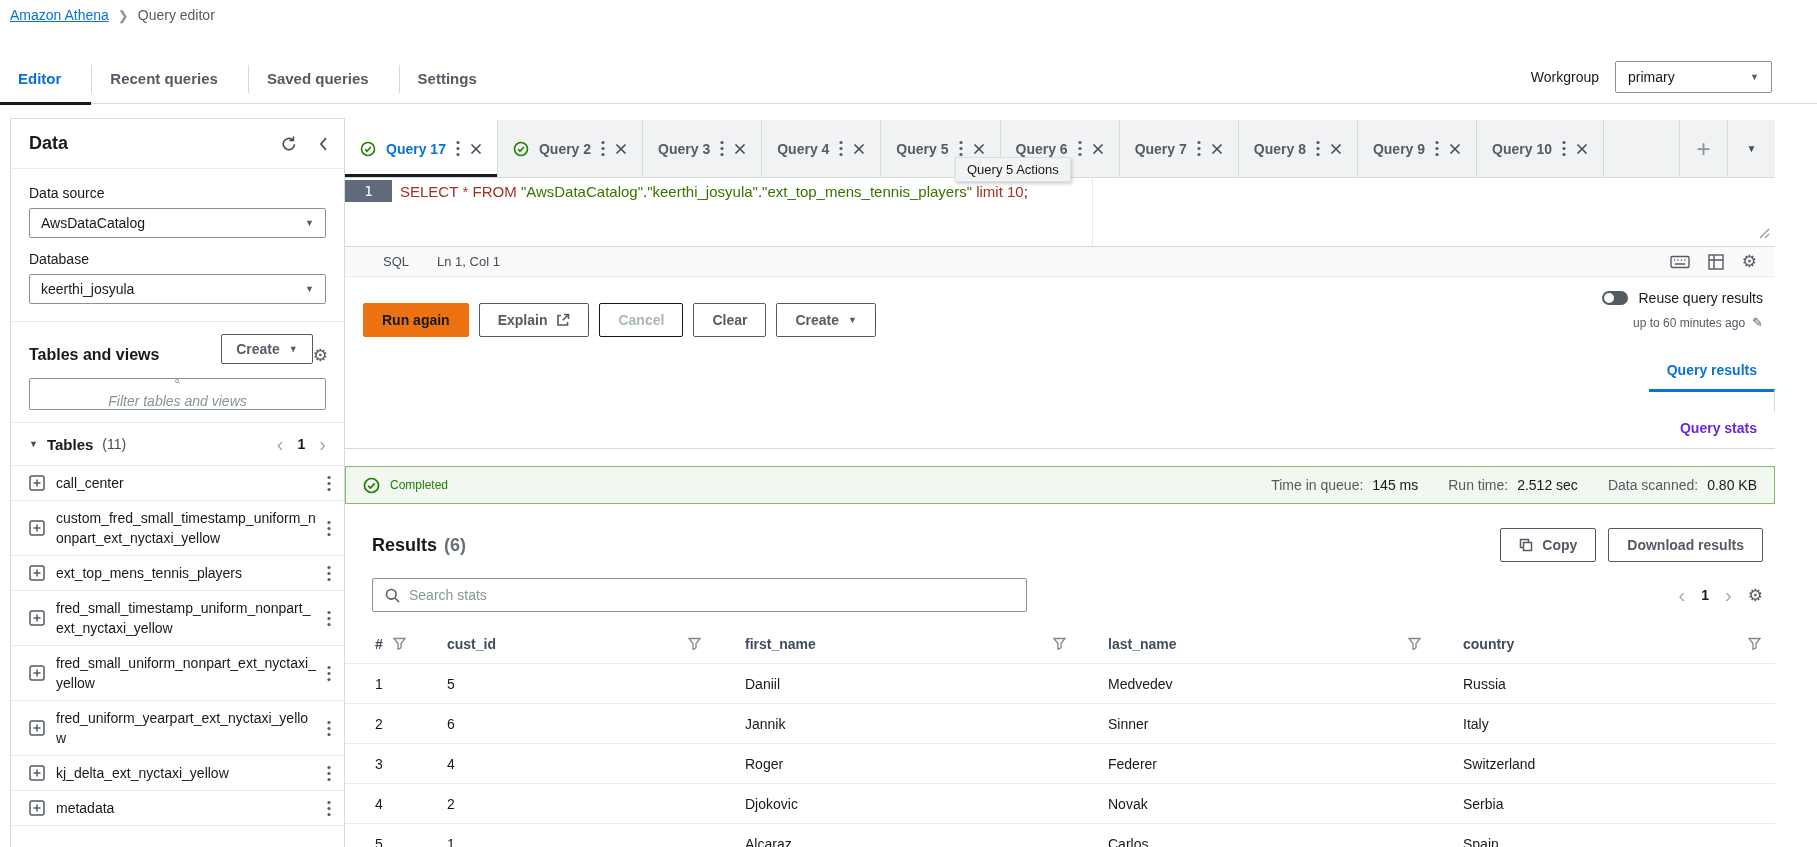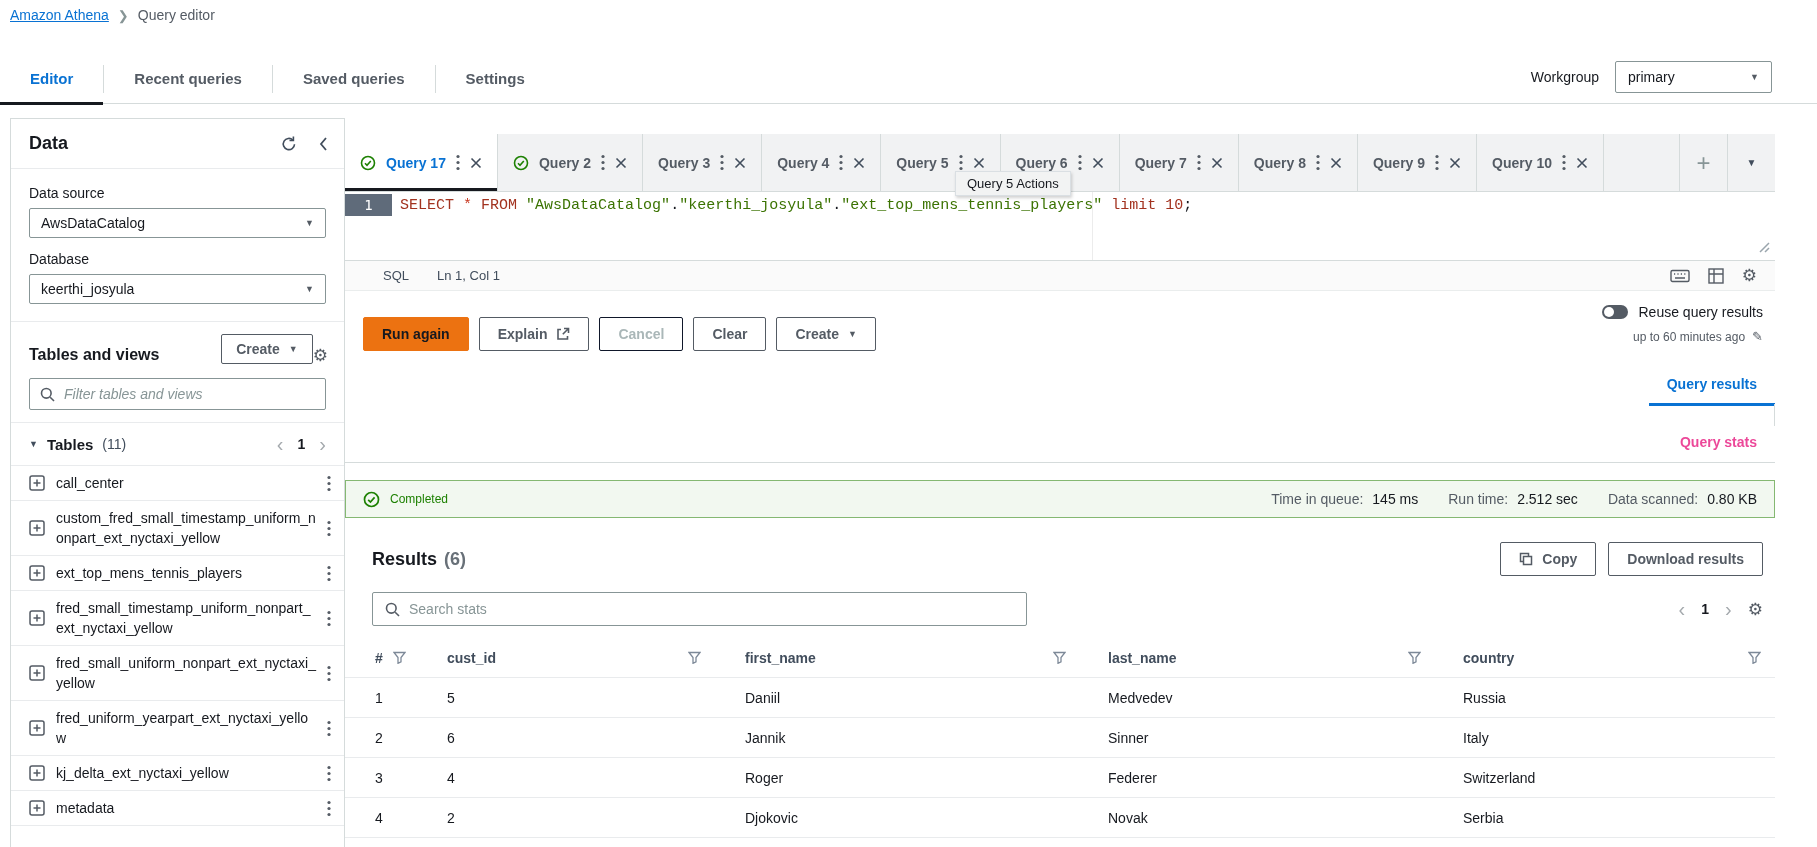--- a/index.html
+++ b/index.html
@@ -8,21 +8,21 @@
 
   
   .breadcrumb { position:absolute; top:0; left:0; height:30px; display:flex; align-items:center; padding-left:10px; gap:9px; font-size:14px; }
   .crumb-link { color:#0972d3; text-decoration:underline; cursor:pointer; }
   .crumb-sep { color:#879596; font-size:13px; }
   .crumb-current { color:#545b64; }
 
   
   .navbar { position:absolute; top:30px; left:0; right:0; height:74px; border-bottom:1px solid #d5dbdb; display:flex; align-items:flex-end; }
   .nav-tabs { display:flex; align-items:flex-end; }
-  .nav-tab { font-size:15px; font-weight:bold; color:#545b64; padding:0 30px 15px 30px; cursor:pointer; border-bottom:3px solid transparent; margin-bottom:-2px; }
+  .nav-tab { font-size:15px; font-weight:bold; color:#545b64; padding:0 30px 15px 18px; cursor:pointer; border-bottom:3px solid transparent; margin-bottom:-2px; }
   .nav-tab.active { color:#0972d3; border-bottom:3px solid #16191f; }
   .nav-sep { width:1px; height:28px; background:#d5dbdb; margin-bottom:10px; }
   .workgroup { margin-left:auto; display:flex; align-items:center; gap:16px; padding:0 45px 10px 0; }
   .wg-label { font-size:14px; color:#16191f; }
   .select-box { width:157px; height:32px; border:1px solid #879596; border-radius:2px; background:#fff; display:flex; align-items:center; justify-content:space-between; padding:0 12px; font-size:14px; color:#16191f; cursor:pointer; }
   .caret { font-size:9px; color:#545b64; }
 
   
   .sidebar { position:absolute; left:10px; top:118px; width:335px; height:740px; border:1px solid #d5dbdb; background:#fff; }
   .sb-header { height:50px; display:flex; align-items:center; padding:0 16px 0 18px; border-bottom:1px solid #e9ebed; }
@@ -31,46 +31,46 @@
   .icon-btn { cursor:pointer; display:flex; align-items:center; }
   .sb-body { padding:14px 18px 4px; }
   .sb-label { font-size:14px; color:#16191f; margin:2px 0 7px; }
   .sb-select { height:30px; border:1px solid #879596; border-radius:2px; display:flex; align-items:center; justify-content:space-between; padding:0 11px; font-size:14px; color:#16191f; margin-bottom:13px; cursor:pointer; }
   .sb-div { height:1px; background:#e9ebed; }
   .tv-row { display:flex; align-items:flex-end; padding:12px 16px 12px 18px; }
   .tv-title { font-size:16px; font-weight:bold; color:#16191f; flex:1; }
   .create-btn { height:30px; border:1px solid #545b64; border-radius:2px; background:#fff; color:#545b64; font-size:14px; font-weight:bold; display:flex; align-items:center; gap:9px; padding:0 14px; cursor:pointer; }
   .gear-glyph { font-size:17px; color:#545b64; cursor:pointer; line-height:1; }
   .filter-row { padding:2px 18px 12px; }
-  .filter-box { height:32px; border:1px solid #879596; border-radius:2px; display:flex; align-items:center; gap:9px; padding:0 10px; }
+  .filter-box { height:32px; border:1px solid #879596; border-radius:2px; display:flex; align-items:center; gap:9px; padding:0 10px;flex-direction:column; }
   .filter-ph { font-size:14px; font-style:italic; color:#879596; }
   .tables-hdr { display:flex; align-items:center; gap:9px; padding:11px 18px; border-top:1px solid #e9ebed; }
   .th-caret { font-size:9px; color:#414d5c; cursor:pointer; }
   .th-name { font-size:15px; font-weight:bold; color:#16191f; }
   .th-count { font-size:14px; color:#414d5c; }
   .pag { margin-left:auto; display:flex; align-items:center; gap:14px; }
   .pag-chev { font-size:20px; color:#a4a9ad; line-height:1; cursor:pointer; }
   .pag-num { font-size:14px; font-weight:bold; color:#16191f; cursor:pointer; }
   .tbl-list { border-top:1px solid #e9ebed; }
   .tbl-row { display:flex; align-items:center; gap:11px; padding:7px 13px 7px 18px; border-bottom:1px solid #e9ebed; min-height:34px; }
   .tbl-name { flex:1; font-size:14px; color:#16191f; word-break:break-all; line-height:20px; cursor:pointer; }
 
   
   .main { position:absolute; left:345px; top:105px; width:1430px; height:742px; }
-  .tabbar { margin-top:29px; height:58px; background:#f1f2f3; border-bottom:1px solid #d5dbdb; display:flex; align-items:stretch; }
+  .tabbar { margin-top:15px; height:58px; background:#f1f2f3; border-bottom:1px solid #d5dbdb; display:flex; align-items:stretch; }
   .qtab { display:flex; align-items:center; gap:10px; padding:0 15px; border-right:1px solid #d5dbdb; font-size:14px; font-weight:bold; color:#545b64; cursor:pointer; }
   .qtab.active { background:#fff; color:#0972d3; box-shadow:inset 0 -3px 0 #16191f; }
   .tab-plus { margin-left:auto; width:48px; display:flex; align-items:center; justify-content:center; border-left:1px solid #d5dbdb; font-size:24px; color:#879596; cursor:pointer; }
   .tab-caret { width:48px; display:flex; align-items:center; justify-content:center; border-left:1px solid #d5dbdb; font-size:10px; color:#414d5c; cursor:pointer; }
 
   .editor { height:68px; background:#fff; position:relative; }
   .print-margin { position:absolute; left:747px; top:0; bottom:0; width:1px; background:#ececec; }
   .code-line { display:flex; align-items:stretch; height:24px; padding-top:2px; position:relative; }
   .gutter { width:47px; background:#5f6b7a; color:#fff; display:flex; align-items:center; justify-content:center; font-family:"DejaVu Sans Mono", monospace; font-size:14px; }
-  .code { font-family:Liberation Mono, monospace; font-size:15px; display:flex; align-items:center; padding-left:8px; white-space:pre; }
+  .code { font-family:Liberation Sans, sans-serif; font-size:15px; display:flex; align-items:center; padding-left:8px; white-space:pre; }
   .tk-kw { color:#a2321f; } .tk-op { color:#c7361f; } .tk-str { color:#3b7302; } .tk-p { color:#16191f; } .tk-num { color:#a2321f; }
   .tooltip { position:absolute; left:610px; top:-21px; height:25px; display:flex; align-items:center; padding:0 11px; background:#f2f3f3; border:1px solid #dadfe3; box-shadow:1px 2px 3px rgba(0,0,0,.18); font-size:13px; color:#16191f; z-index:5; white-space:nowrap; }
   .resize-h { position:absolute; right:5px; bottom:3px; cursor:nwse-resize; }
 
   .statusbar { height:31px; background:#fafafa; border-top:1px solid #d5dbdb; border-bottom:1px solid #eaeded; display:flex; align-items:center; gap:28px; font-size:13px; color:#414d5c; padding:0 18px 0 38px; }
   .sbar-right { margin-left:auto; display:flex; align-items:center; gap:18px; }
 
   .actions { margin-top:26px; display:flex; gap:10px; padding-left:18px; position:relative; }
   .btn { height:34px; border-radius:2px; font-size:14px; font-weight:bold; display:flex; align-items:center; gap:9px; padding:0 18px; cursor:pointer; background:#fff; }
   .btn-primary { background:#ec7211; color:#16191f; border:1px solid #ec7211; }
@@ -78,21 +78,21 @@
   .btn-disabled { border:1px solid #0f172a; color:#aab7b8; cursor:default; }
   .reuse { position:absolute; right:12px; top:-13px; }
   .reuse-row { display:flex; align-items:center; gap:10px; justify-content:flex-end; }
   .toggle { width:26px; height:14px; background:#545b64; border-radius:8px; position:relative; cursor:pointer; display:inline-block; }
   .knob { position:absolute; left:2px; top:2px; width:10px; height:10px; border-radius:50%; background:#fff; }
   .reuse-label { font-size:14px; color:#16191f; }
   .reuse-sub { margin-top:9px; font-size:12px; color:#545b64; text-align:right; display:flex; gap:7px; justify-content:flex-end; align-items:center; }
   .pencil { color:#545b64; font-size:13px; cursor:pointer; }
 
   .rtabs { margin-top:25px; display:flex; align-items:flex-end; border-bottom:1px solid #d5dbdb; padding-left:12px;flex-direction:column; }
-  .rtab { font-size:14px; font-weight:bold; color:#ec4899; padding:0 18px 11px; cursor:pointer; border-bottom:3px solid transparent; margin-bottom:-2px; }
+  .rtab { font-size:14px; font-weight:bold; color:#6d28d9; padding:0 18px 11px; cursor:pointer; border-bottom:3px solid transparent; margin-bottom:-2px; }
   .rtab.active { color:#0972d3; border-bottom:3px solid #0972d3; }
   .rtab-sep { width:1px; height:22px; background:#d5dbdb; margin-bottom:8px; }
 
   .banner { margin-top:17px; height:38px; background:#f2f8f0; border:1px solid #85b872; display:flex; align-items:center; gap:10px; padding:0 17px; }
   .banner-status { font-size:12px; color:#1d8102; }
   .banner-stats { margin-left:auto; display:flex; gap:30px; font-size:14px; }
   .stat-label { color:#545b64; } .stat-val { color:#16191f; margin-left:9px; }
 
   .results-hdr { margin-top:24px; display:flex; align-items:center; padding:0 12px 0 27px; height:34px; }
   .r-title { font-size:18px; font-weight:bold; color:#16191f; }

